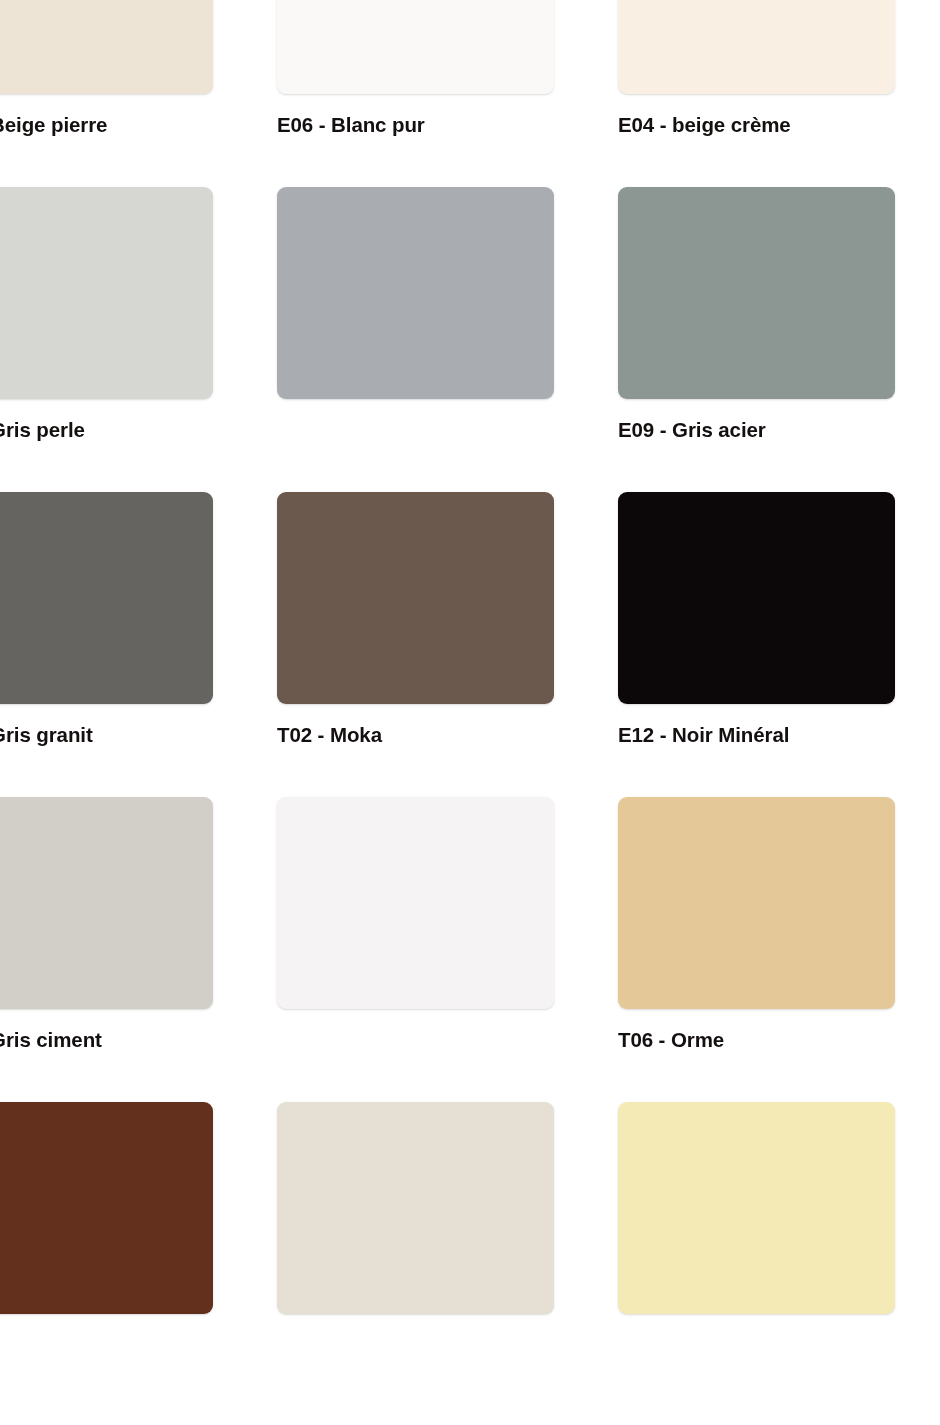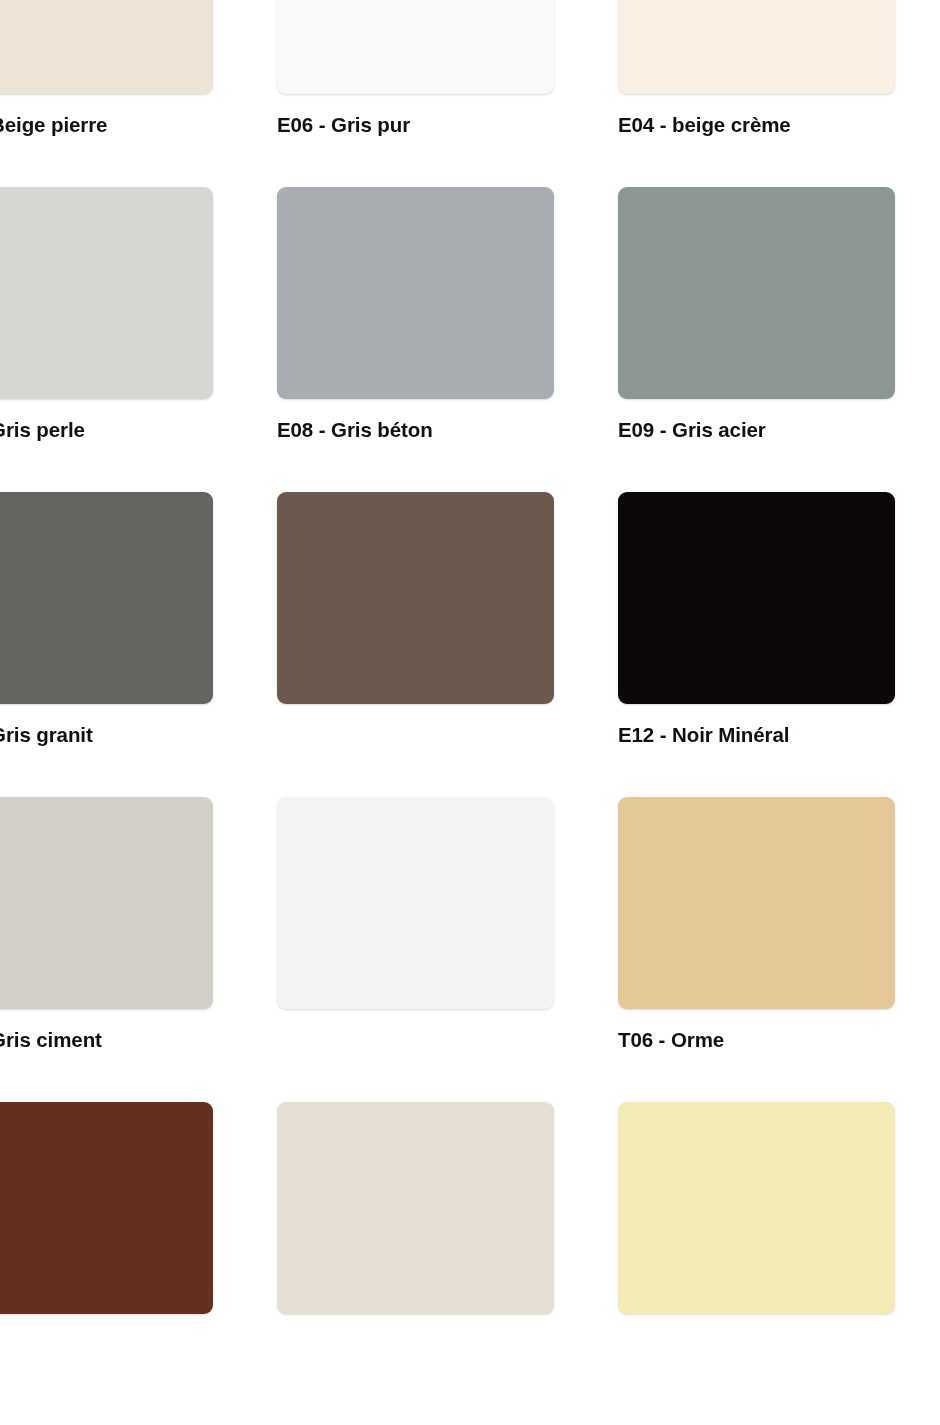--- a/index.html
+++ b/index.html
@@ -64,44 +64,44 @@
 <body>
 
 <div id="palette-viewport">
   <div id="palette-grid">
       <div class="swatch-cell">
         <div class="swatch-chip" style="background: rgb(237, 228, 214);"></div>
         <div class="swatch-label">E03 - Beige pierre</div>
       </div>
       <div class="swatch-cell">
         <div class="swatch-chip" style="background: rgb(250, 249, 247);"></div>
-        <div class="swatch-label">E06 - Gris pur</div>
+        <div class="swatch-label">E06 - Blanc pur</div>
       </div>
       <div class="swatch-cell">
         <div class="swatch-chip" style="background: rgb(249, 239, 226);"></div>
         <div class="swatch-label">E04 - beige crème</div>
       </div>
       <div class="swatch-cell">
         <div class="swatch-chip" style="background: rgb(214, 214, 210);"></div>
         <div class="swatch-label">E07 - Gris perle</div>
       </div>
       <div class="swatch-cell">
         <div class="swatch-chip" style="background: rgb(169, 172, 177);"></div>
-        <div class="swatch-label">E08 - Gris béton</div>
       </div>
       <div class="swatch-cell">
         <div class="swatch-chip" style="background: rgb(140, 150, 147);"></div>
         <div class="swatch-label">E09 - Gris acier</div>
       </div>
       <div class="swatch-cell">
         <div class="swatch-chip" style="background: rgb(102, 100, 96);"></div>
         <div class="swatch-label">E10 - Gris granit</div>
       </div>
       <div class="swatch-cell">
         <div class="swatch-chip" style="background: rgb(107, 89, 77);"></div>
+        <div class="swatch-label">T02 - Moka</div>
       </div>
       <div class="swatch-cell">
         <div class="swatch-chip" style="background: rgb(12, 7, 8);"></div>
         <div class="swatch-label">E12 - Noir Minéral</div>
       </div>
       <div class="swatch-cell">
         <div class="swatch-chip" style="background: rgb(209, 207, 200);"></div>
         <div class="swatch-label">E00 - Gris ciment</div>
       </div>
       <div class="swatch-cell">

